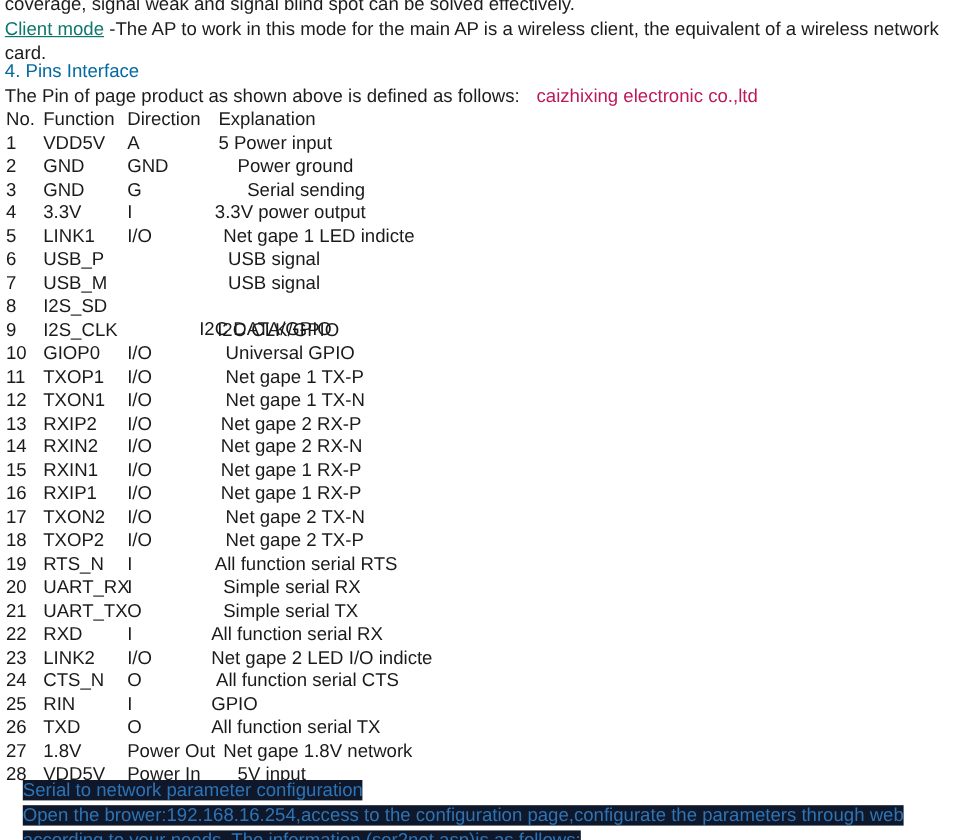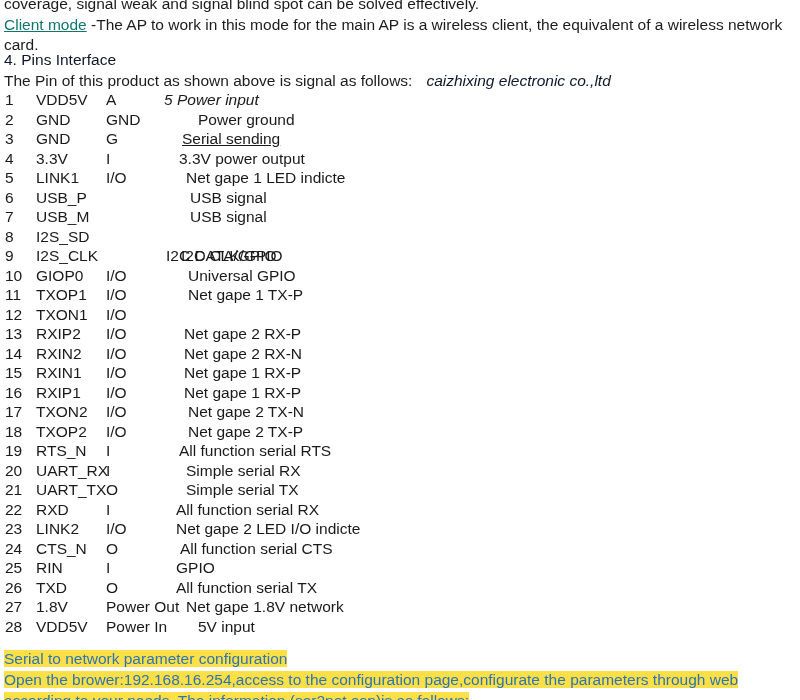--- a/index.html
+++ b/index.html
@@ -38,36 +38,35 @@
     text-decoration: underline;
     text-underline-offset: 1px;
   }
 
   .heading-blue {
     position: absolute;
     left: 4px;
     top: 50px;
     font-size: 15.5px;
     line-height: 20px;
-    color: #0f172a;
+    color: #0369a1;
   }
 
   .lead-line {
     position: absolute;
     left: 4px;
     top: 70px;
     font-size: 15.5px;
     line-height: 21px;
     color: #1c1c1c;
     white-space: nowrap;
   }
   .watermark {
-    color: #0f172a;
+    color: #be185d;
     margin-left: 14px;
-    font-style: italic;
   }
 
   
   .pin-table {
     position: absolute;
     left: 0;
     top: 90px;
     width: 800px;
     font-size: 15.5px;
     line-height: 19.5px;
@@ -104,23 +103,24 @@
   .footer {
     position: absolute;
     left: 0;
     top: 648px;
     width: 800px;
     font-size: 15.5px;
     line-height: 21px;
     color: #2e74b5;
   }
   .footer .hl {
-    background: #fde047;
+    background: #0f172a;
     display: inline;
     box-decoration-break: clone;
+    margin-left: 15px;
     -webkit-box-decoration-break: clone;
   }
   .footer-line {
     padding-left: 4px;
     white-space: nowrap;
   }
   .footer-wrap {
     padding-left: 4px;
     width: 790px;
   }
@@ -130,41 +130,47 @@
 
 <div class="page">
 
   <div class="prose">
     <p>coverage, signal weak and signal blind spot can be solved effectively.</p>
     <p><a class="link-red" href="#">Client mode</a><span> -The AP to work in this mode for the main AP is a wireless client, the equivalent of a wireless network card.</span></p>
   </div>
 
   <div class="heading-blue">4. Pins Interface</div>
 
-  <div class="lead-line"><span>The Pin of this product as shown above is signal as follows:</span><span class="watermark">caizhixing electronic co.,ltd</span></div>
+  <div class="lead-line"><span>The Pin of page product as shown above is defined as follows:</span><span class="watermark">caizhixing electronic co.,ltd</span></div>
 
   <div class="pin-table">
+    <div class="pin-row head-row">
+      <span class="c-no">No.</span>
+      <span class="c-fn">Function</span>
+      <span class="c-dir">Direction</span>
+      <span class="c-exp">Explanation</span>
+    </div>
     <div id="rows-host">
         <div class="pin-row">
           <span class="c-no">1</span>
           <span class="c-fn">VDD5V</span>
           <span class="c-dir">A</span>
-          <span class="c-exp" style="left:164px;font-style:italic;">5 Power input</span>
+          <span class="c-exp" style="left:182px;">5 Power input</span>
         </div>
         <div class="pin-row">
           <span class="c-no">2</span>
           <span class="c-fn">GND</span>
           <span class="c-dir">GND</span>
           <span class="c-exp" style="left:198px;">Power ground</span>
         </div>
         <div class="pin-row">
           <span class="c-no">3</span>
           <span class="c-fn">GND</span>
           <span class="c-dir">G</span>
-          <span class="c-exp" style="left:182px;text-decoration:underline;">Serial sending</span>
+          <span class="c-exp" style="left:206px;">Serial sending</span>
         </div>
         <div class="pin-row">
           <span class="c-no">4</span>
           <span class="c-fn">3.3V</span>
           <span class="c-dir">I</span>
           <span class="c-exp" style="left:179px;">3.3V power output</span>
         </div>
         <div class="pin-row">
           <span class="c-no">5</span>
           <span class="c-fn">LINK1</span>
@@ -204,20 +210,21 @@
         <div class="pin-row">
           <span class="c-no">11</span>
           <span class="c-fn">TXOP1</span>
           <span class="c-dir">I/O</span>
           <span class="c-exp" style="left:188px;">Net gape 1 TX-P</span>
         </div>
         <div class="pin-row">
           <span class="c-no">12</span>
           <span class="c-fn">TXON1</span>
           <span class="c-dir">I/O</span>
+          <span class="c-exp" style="left:188px;">Net gape 1 TX-N</span>
         </div>
         <div class="pin-row">
           <span class="c-no">13</span>
           <span class="c-fn">RXIP2</span>
           <span class="c-dir">I/O</span>
           <span class="c-exp" style="left:184px;">Net gape 2 RX-P</span>
         </div>
         <div class="pin-row">
           <span class="c-no">14</span>
           <span class="c-fn">RXIN2</span>

